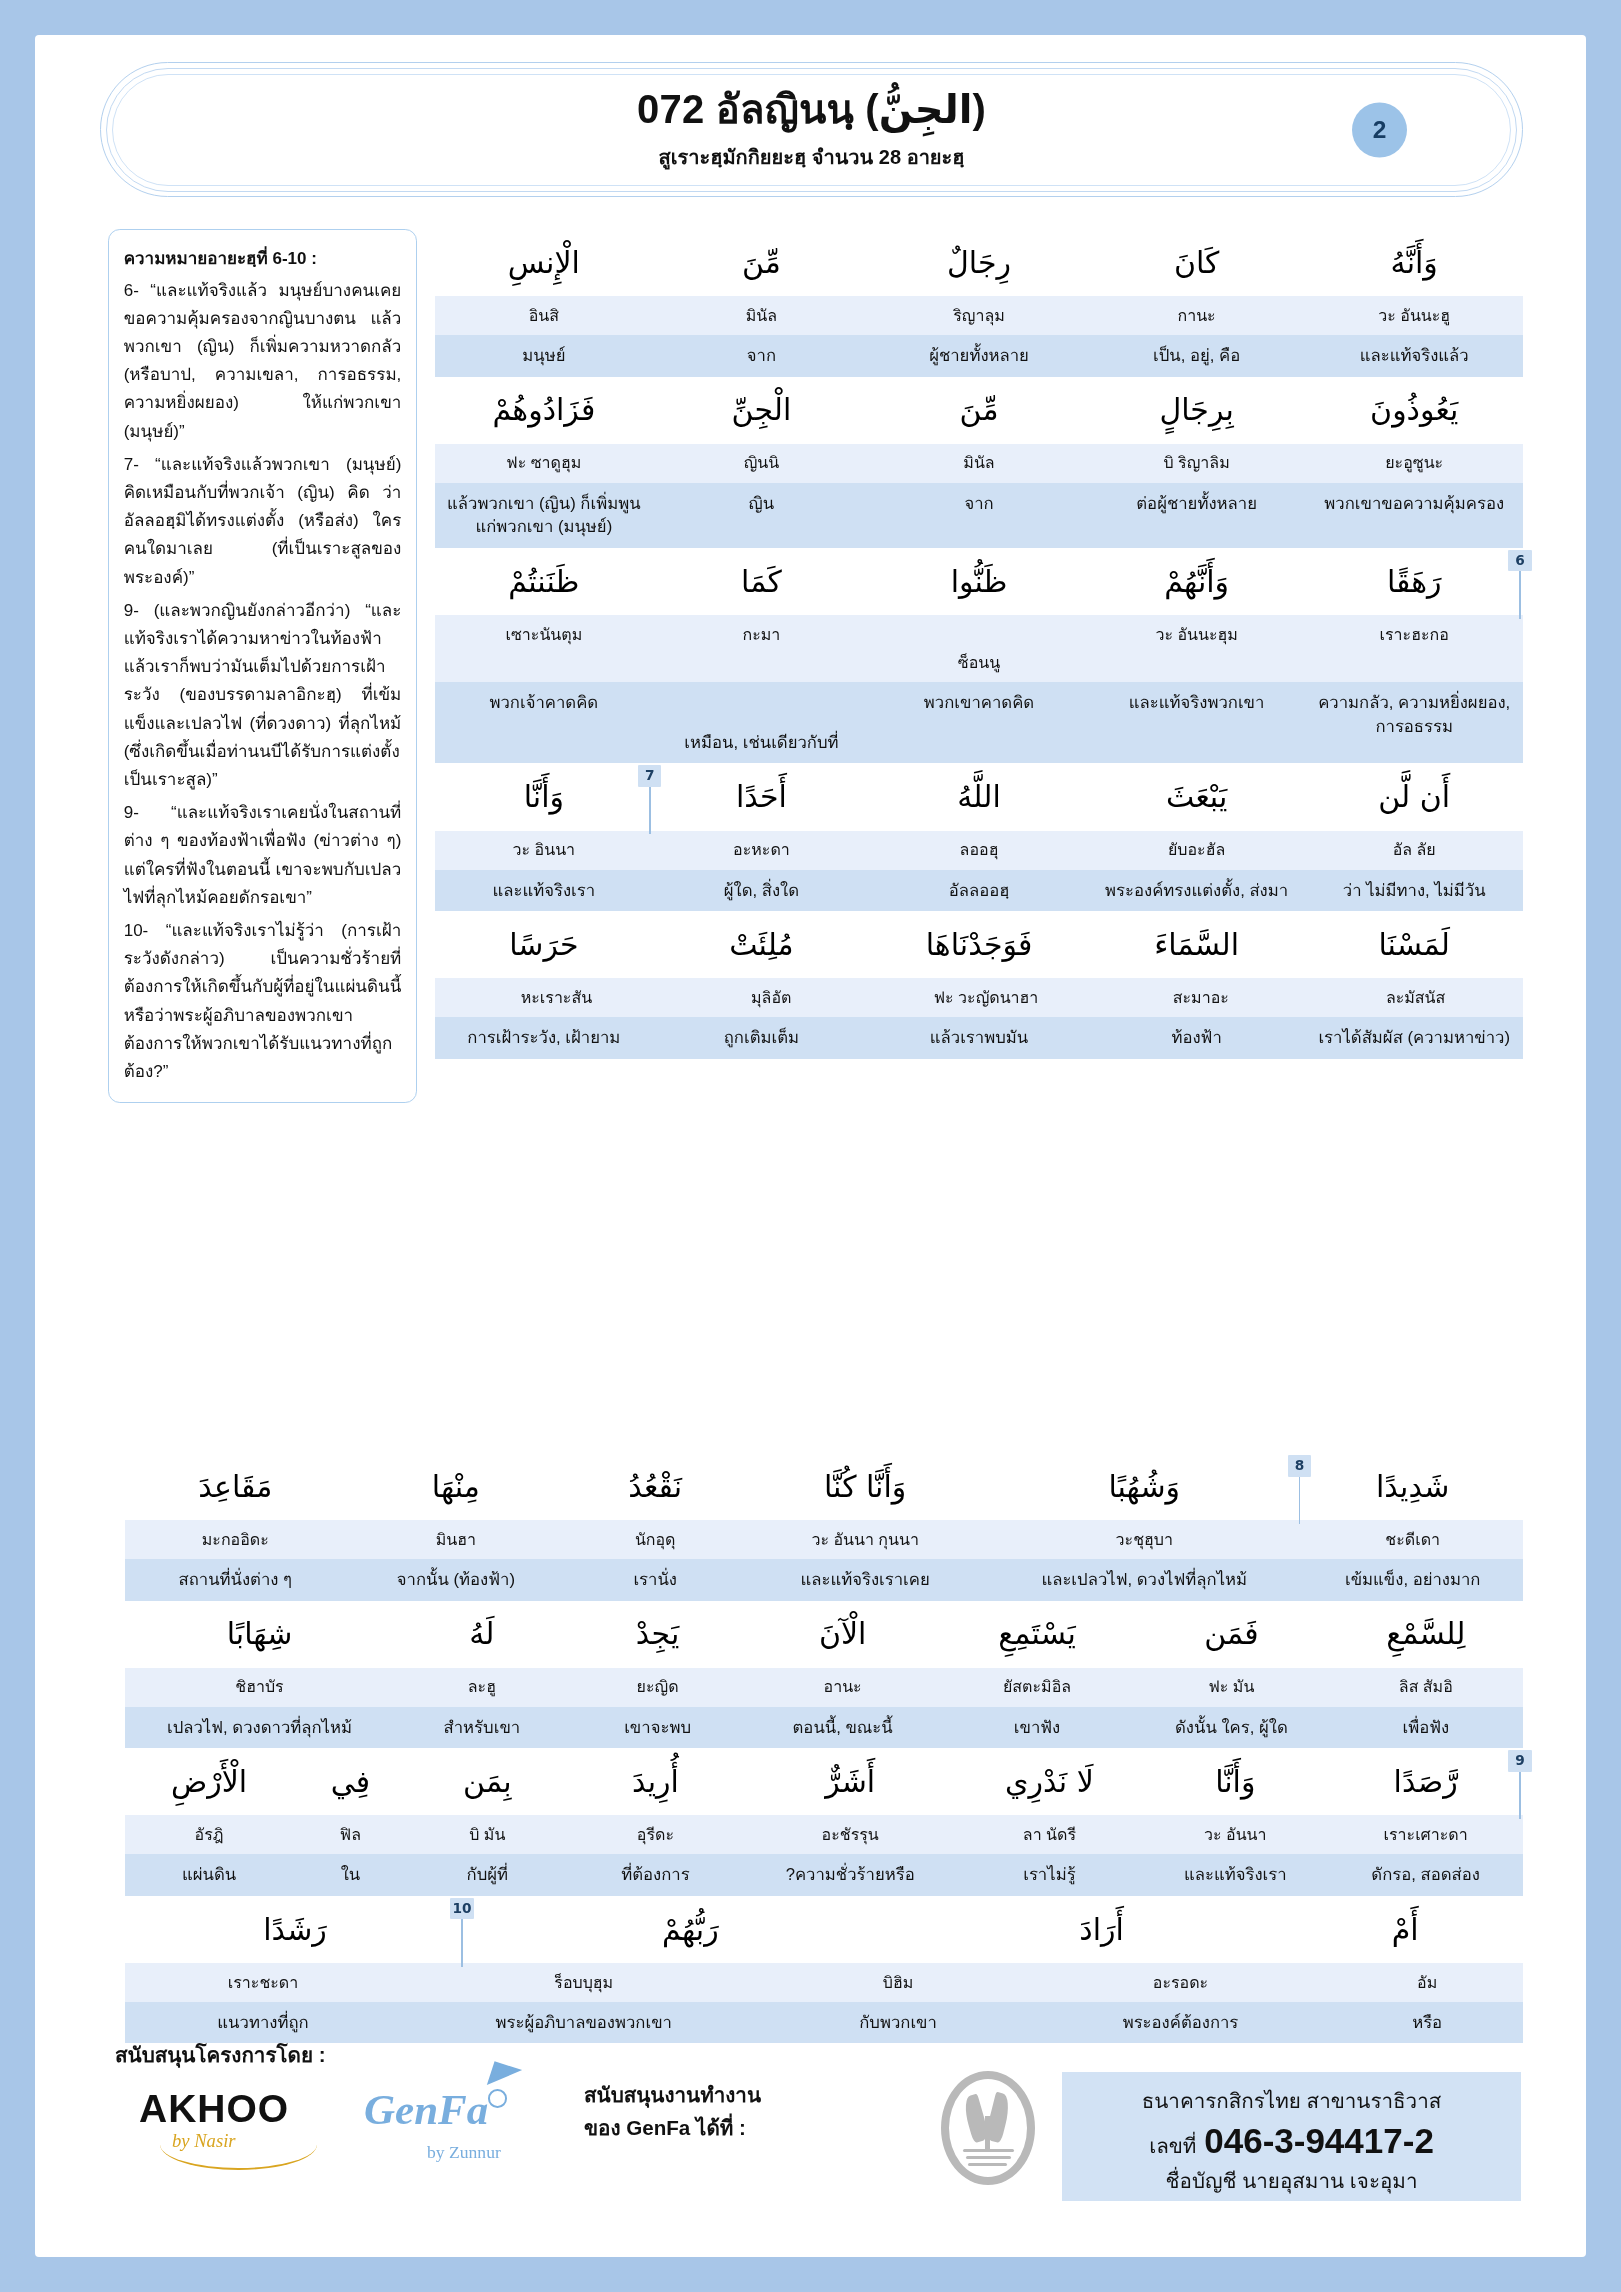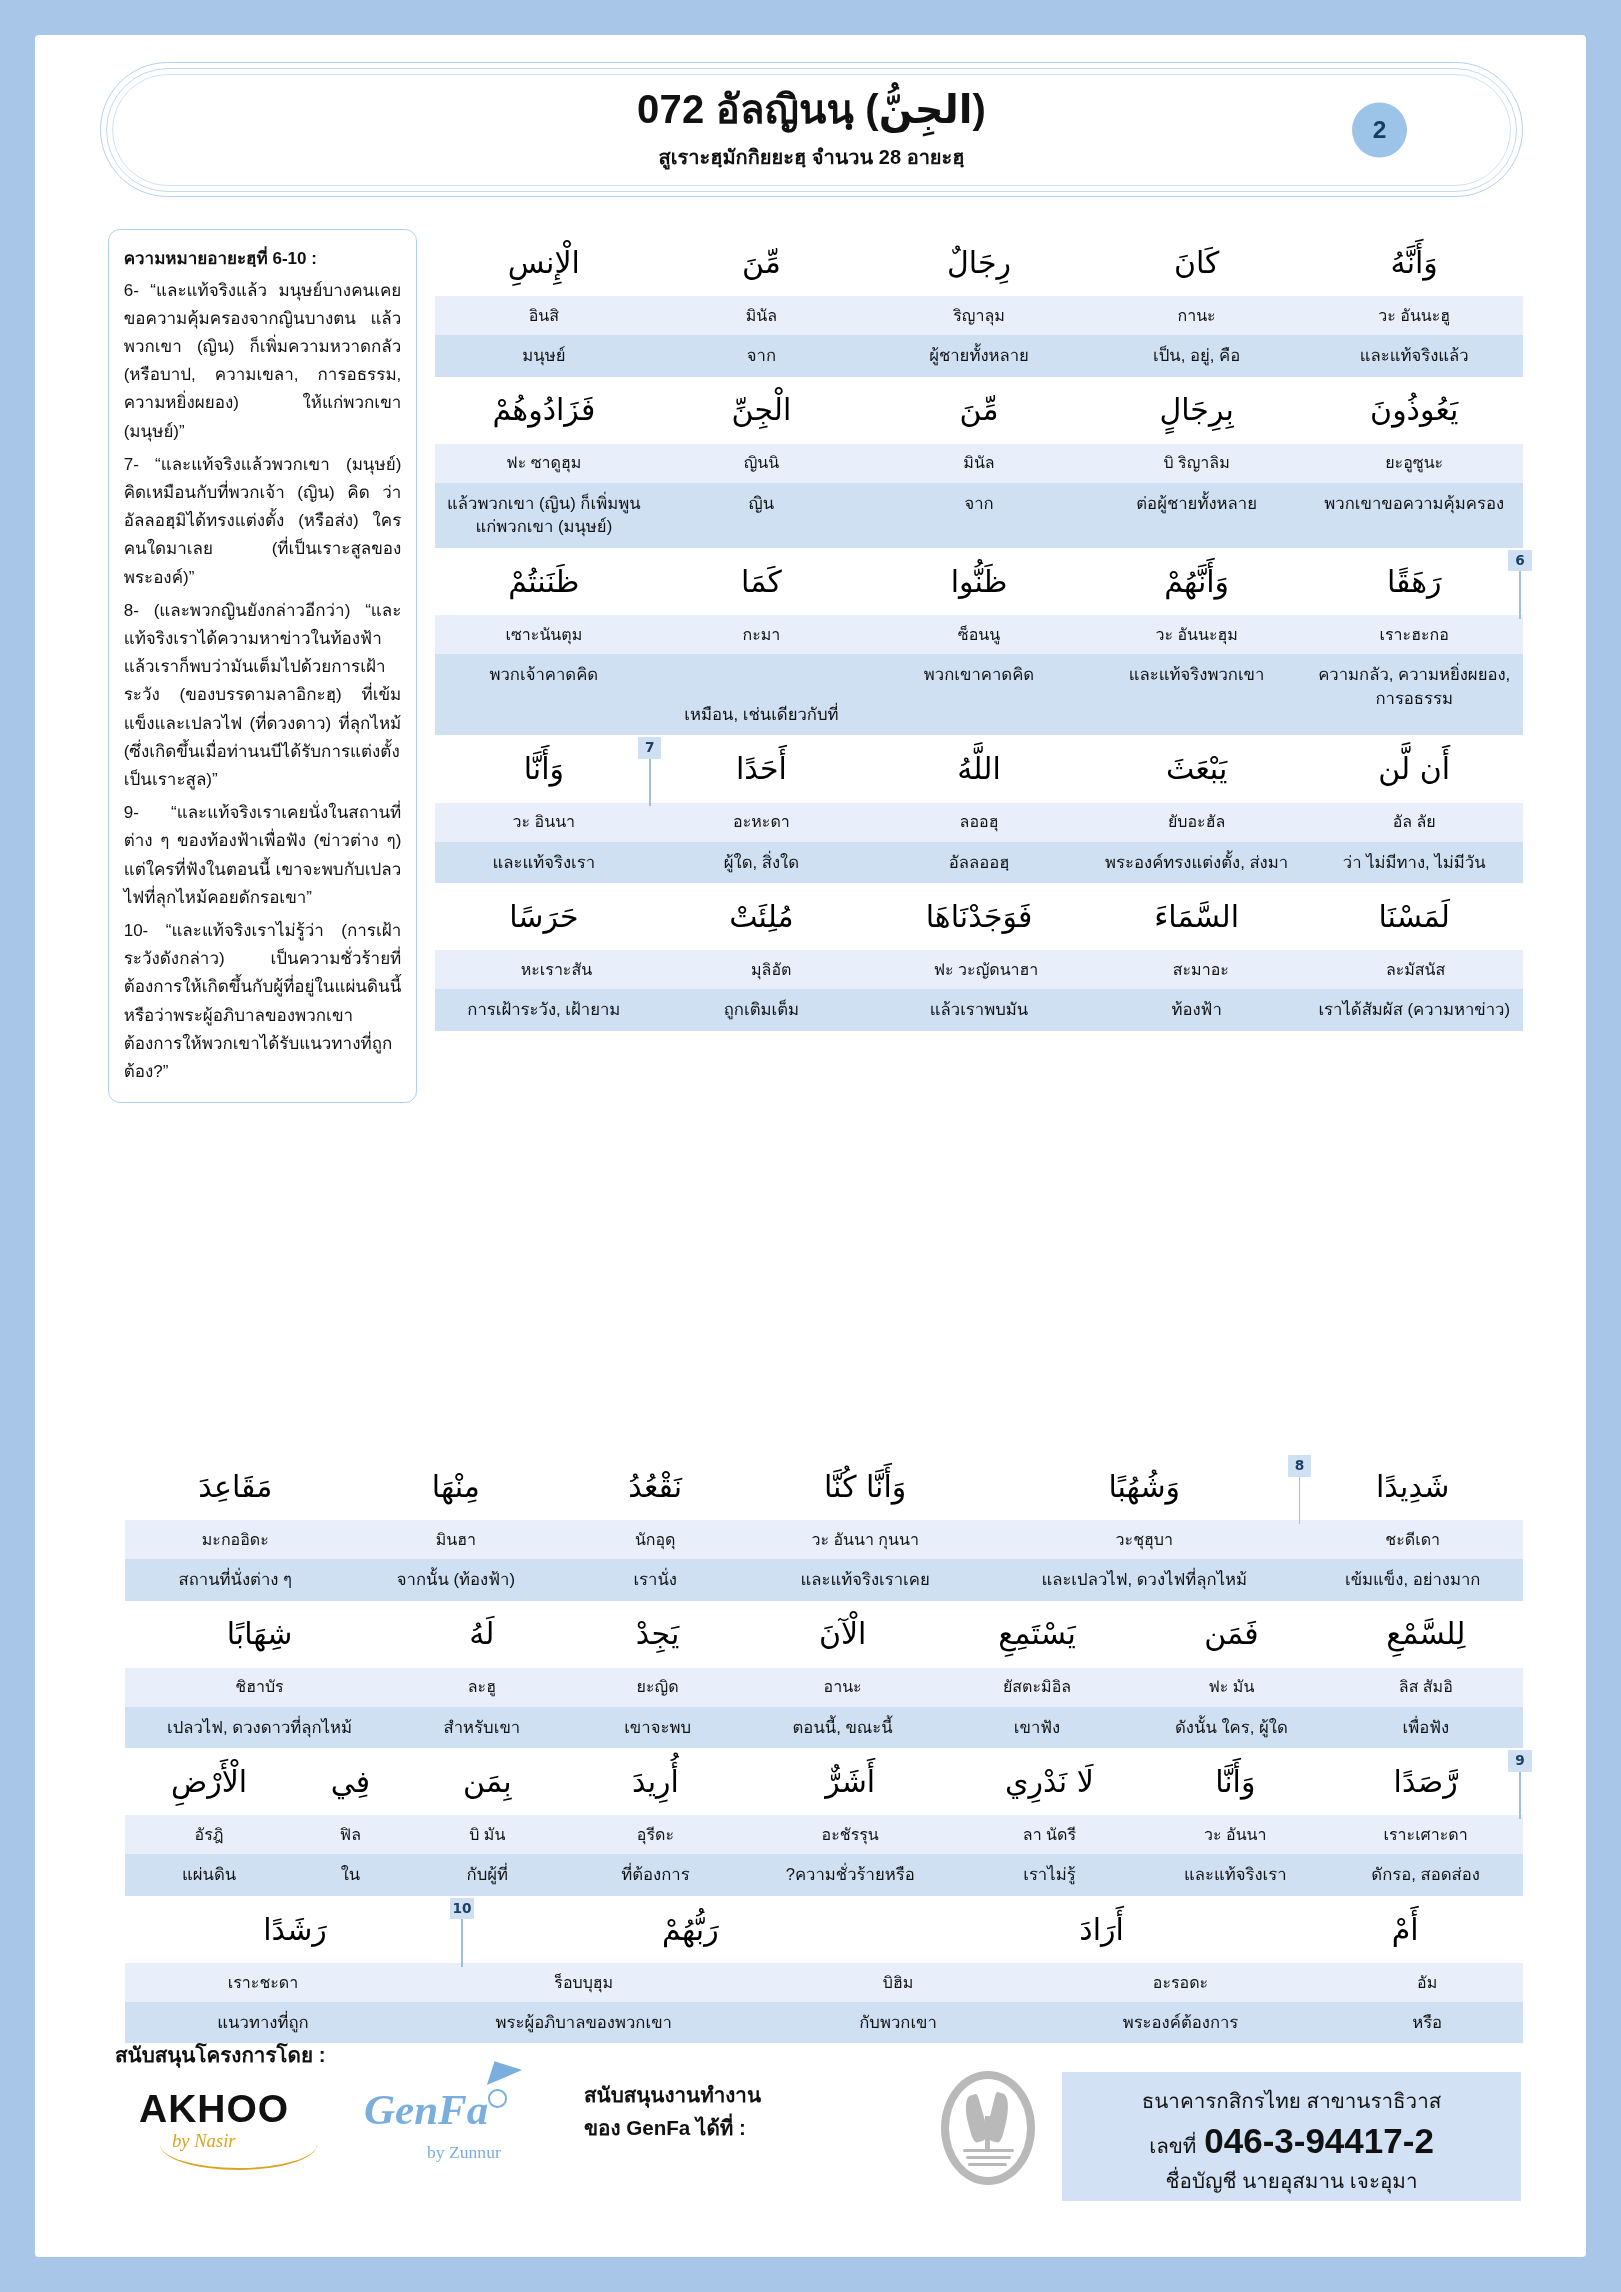--- a/index.html
+++ b/index.html
@@ -236,21 +236,21 @@
       <div class="surah-sub">สูเราะฮฺมักกิยยะฮฺ จำนวน 28 อายะฮฺ</div>
     </div>
     <div class="page-badge">2</div>
   </div>
 
   <div class="note-box">
     <div class="note-title">ความหมายอายะฮฺที่ 6-10 :</div>
     <div id="note-body">
         <div class="note-p">6- “และแท้จริงแล้ว มนุษย์บางคนเคยขอความคุ้มครองจากญินบางตน แล้วพวกเขา (ญิน) ก็เพิ่มความหวาดกลัว (หรือบาป, ความเขลา, การอธรรม, ความหยิ่งผยอง) ให้แก่พวกเขา (มนุษย์)”</div>
         <div class="note-p">7- “และแท้จริงแล้วพวกเขา (มนุษย์) คิดเหมือนกับที่พวกเจ้า (ญิน) คิด ว่าอัลลอฮฺมิได้ทรงแต่งตั้ง (หรือส่ง) ใครคนใดมาเลย (ที่เป็นเราะสูลของพระองค์)”</div>
-        <div class="note-p">8- (และพวกญินยังกล่าวอีกว่า) “และแท้จริงเราได้ความหาข่าวในท้องฟ้า แล้วเราก็พบว่ามันเต็มไปด้วยการเฝ้าระวัง (ของบรรดามลาอิกะฮฺ) ที่เข้มแข็งและเปลวไฟ (ที่ดวงดาว) ที่ลุกไหม้ (ซึ่งเกิดขึ้นเมื่อท่านนบีได้รับการแต่งตั้งเป็นเราะสูล)”</div>
+        <div class="note-p">9- (และพวกญินยังกล่าวอีกว่า) “และแท้จริงเราได้ความหาข่าวในท้องฟ้า แล้วเราก็พบว่ามันเต็มไปด้วยการเฝ้าระวัง (ของบรรดามลาอิกะฮฺ) ที่เข้มแข็งและเปลวไฟ (ที่ดวงดาว) ที่ลุกไหม้ (ซึ่งเกิดขึ้นเมื่อท่านนบีได้รับการแต่งตั้งเป็นเราะสูล)”</div>
         <div class="note-p">9- “และแท้จริงเราเคยนั่งในสถานที่ต่าง ๆ ของท้องฟ้าเพื่อฟัง (ข่าวต่าง ๆ) แต่ใครที่ฟังในตอนนี้ เขาจะพบกับเปลวไฟที่ลุกไหม้คอยดักรอเขา”</div>
         <div class="note-p">10- “และแท้จริงเราไม่รู้ว่า (การเฝ้าระวังดังกล่าว) เป็นความชั่วร้ายที่ต้องการให้เกิดขึ้นกับผู้ที่อยู่ในแผ่นดินนี้ หรือว่าพระผู้อภิบาลของพวกเขาต้องการให้พวกเขาได้รับแนวทางที่ถูกต้อง?”</div>
       </div>
   </div>
 
   <div id="table-root" class="tbl" style="left:400px; top:194px; width:1088px;">
       <div class="grp">
         <div class="r-ar">
           <div class="cell ar" style="flex: 1 1 0%;">وَأَنَّهُ</div>
           <div class="cell ar" style="flex: 1 1 0%;">كَانَ</div>
@@ -300,21 +300,21 @@
         <div class="r-ar">
           <div class="cell ar" style="flex: 1 1 0%;">رَهَقًا<span class="vnum">6</span><span class="vsep"></span></div>
           <div class="cell ar" style="flex: 1 1 0%;">وَأَنَّهُمْ</div>
           <div class="cell ar" style="flex: 1 1 0%;">ظَنُّوا</div>
           <div class="cell ar" style="flex: 1 1 0%;">كَمَا</div>
           <div class="cell ar" style="flex: 1 1 0%;">ظَنَنتُمْ</div>
         </div>
         <div class="r-tr">
           <div class="cell tr" style="flex: 1 1 0%;">เราะฮะกอ</div>
           <div class="cell tr" style="flex: 1 1 0%;">วะ อันนะฮุม</div>
-          <div class="cell tr" style="flex: 1 1 0%;">ซ็อนนู</div>
+          <div class="cell tr" style="flex: 1 1 0%; margin-top: 28px;">ซ็อนนู</div>
           <div class="cell tr" style="flex: 1 1 0%;">กะมา</div>
           <div class="cell tr" style="flex: 1 1 0%;">เซาะนันตุม</div>
         </div>
         <div class="r-me">
           <div class="cell me" style="flex: 1 1 0%;">ความกลัว, ความหยิ่งผยอง, การอธรรม</div>
           <div class="cell me" style="flex: 1 1 0%;">และแท้จริงพวกเขา</div>
           <div class="cell me" style="flex: 1 1 0%;">พวกเขาคาดคิด</div>
           <div class="cell me" style="flex: 1 1 0%; margin-top: 40px;">เหมือน, เช่นเดียวกับที่</div>
           <div class="cell me" style="flex: 1 1 0%;">พวกเจ้าคาดคิด</div>
         </div>

